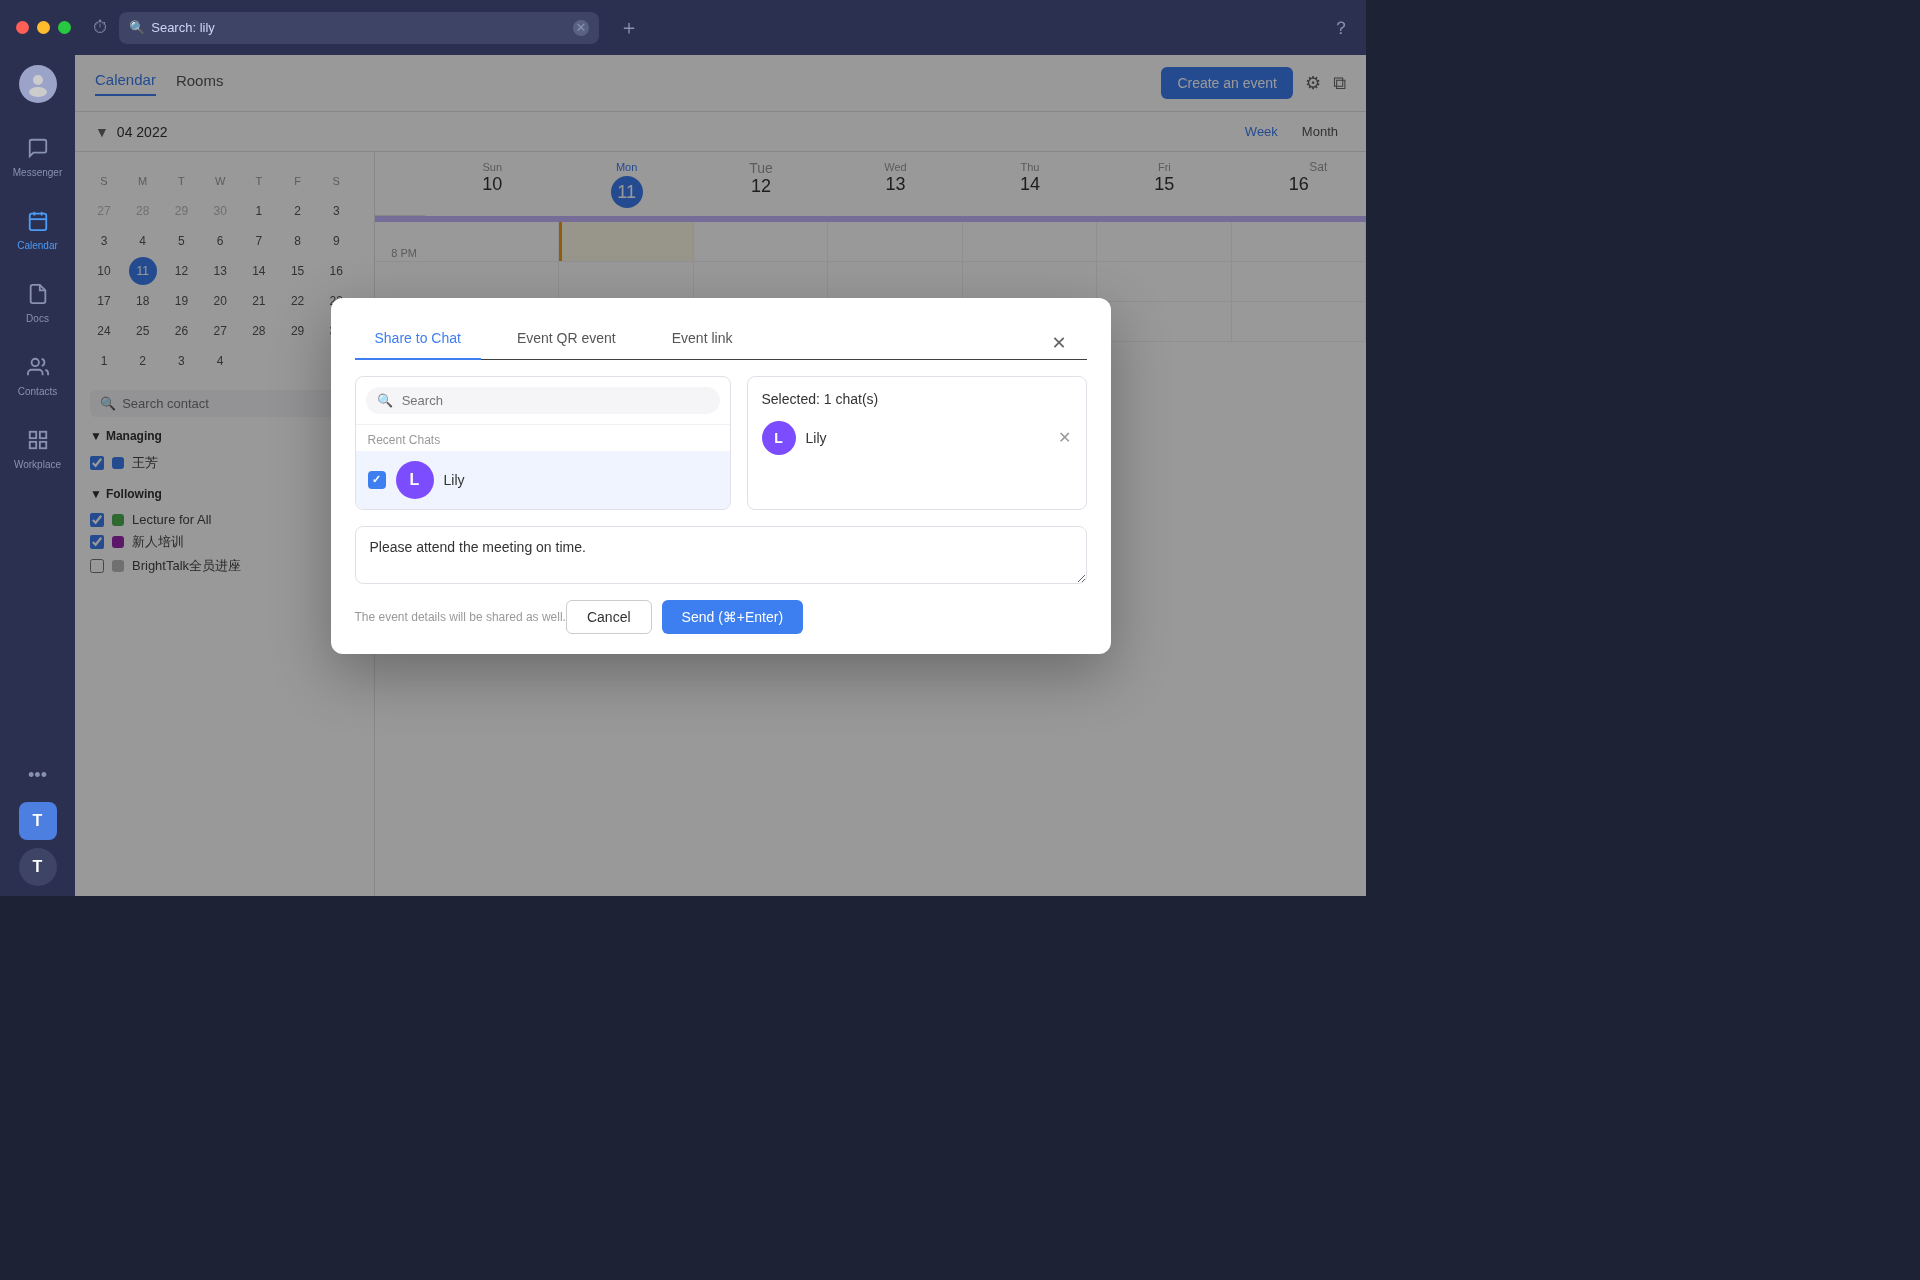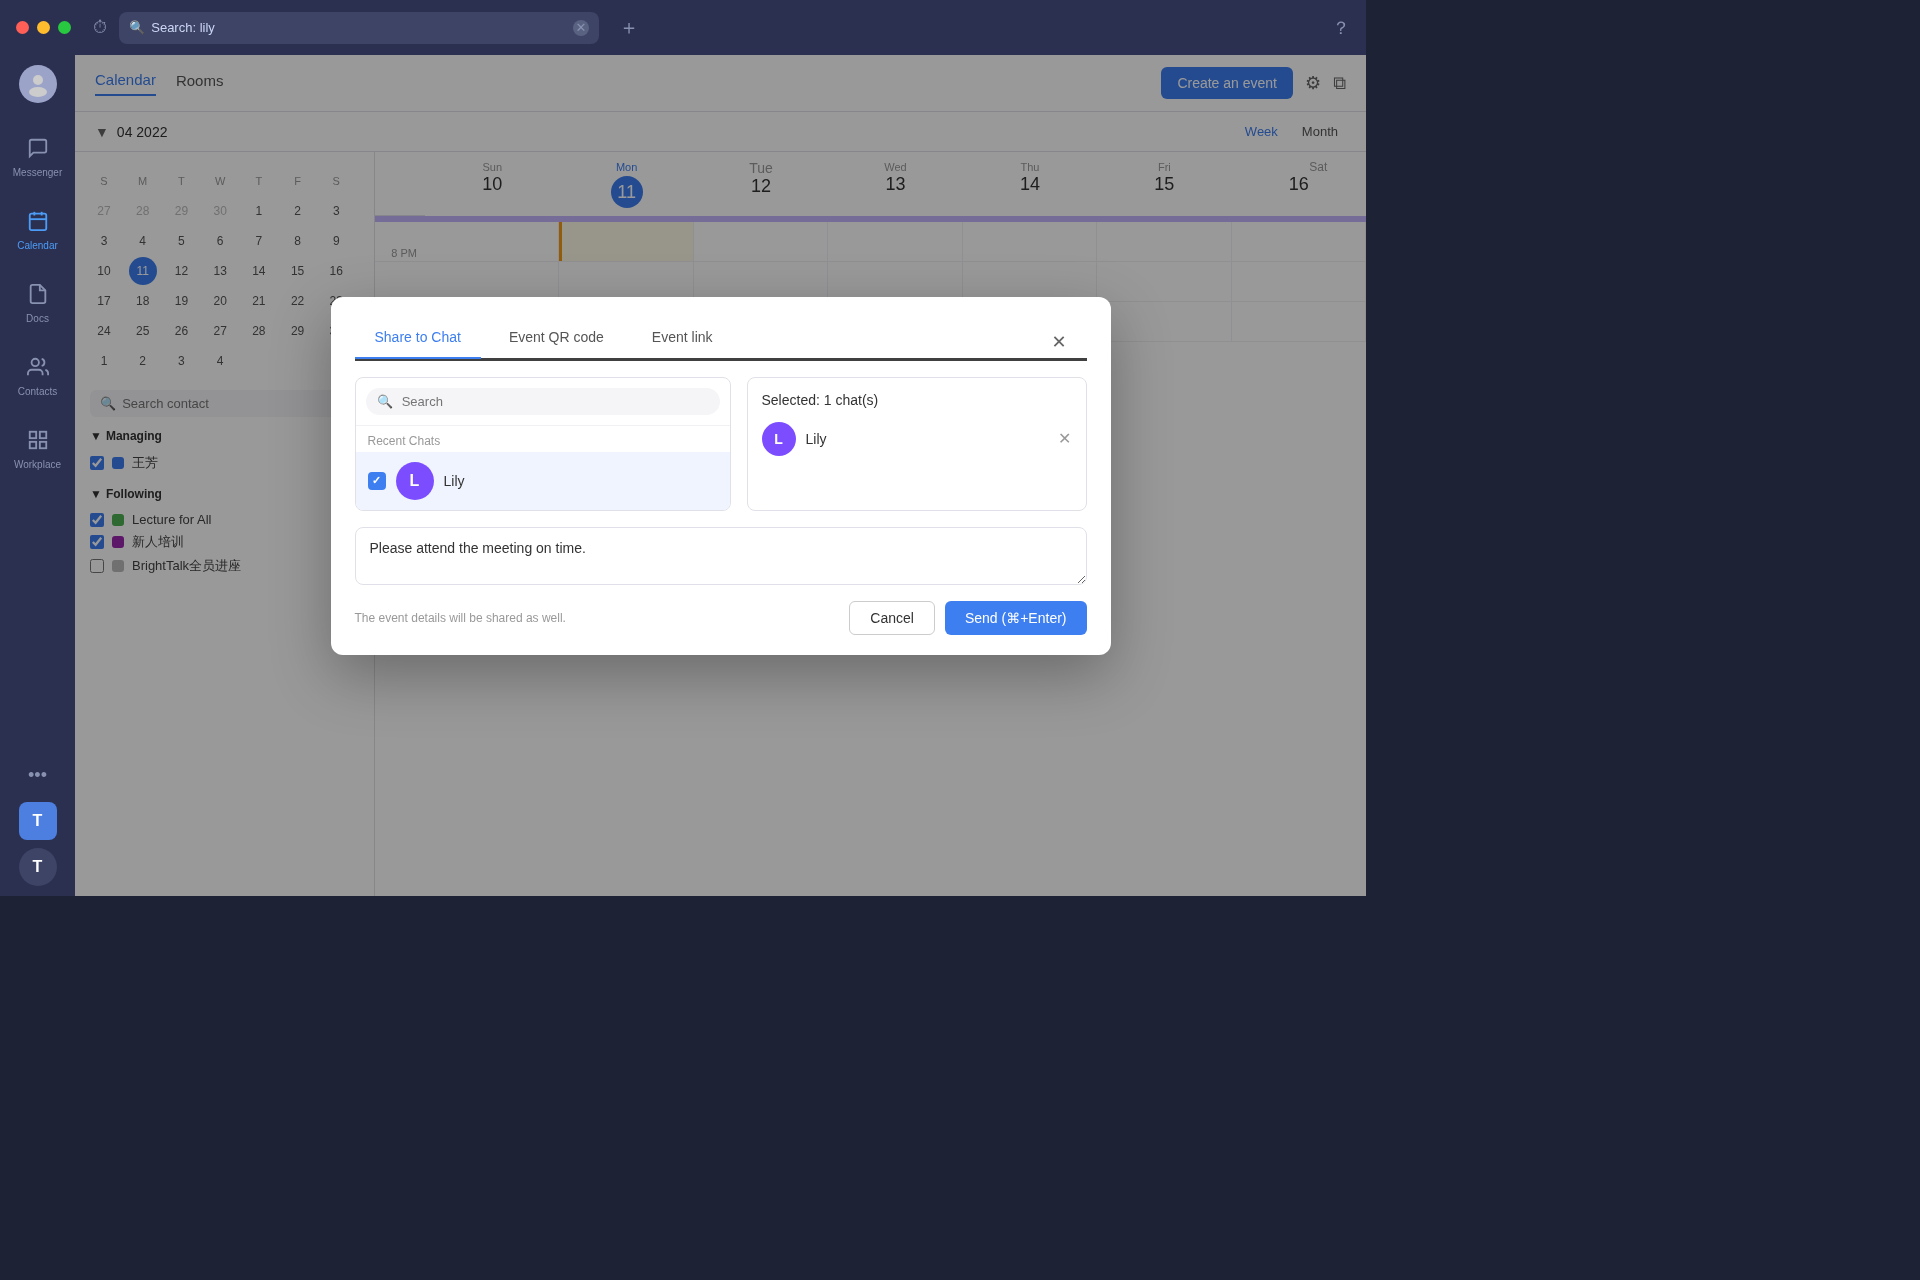--- a/index.html
+++ b/index.html
@@ -378,23 +378,23 @@
       box-shadow: 0 20px 60px rgba(0,0,0,0.3);
       display: flex;
       flex-direction: column;
       overflow: hidden;
     }
     .modal-header {
       padding: 20px 24px 0;
     }
     .modal-tabs {
       display: flex;
-      gap: 8px;
+      gap: 16px;
       margin-bottom: 0;
-      border-bottom: 3px solid #404040;
+      border-bottom: 1px solid #404040;
       text-align: right;
     }
     .modal-tab {
       padding: 12px 20px;
       font-size: 14px;
       color: #555;
       cursor: pointer;
       border-bottom: 2px solid transparent;
       margin-bottom: -1px;
     }
@@ -555,21 +555,21 @@
       padding: 12px 14px;
       font-size: 14px;
       color: #333;
       outline: none;
       margin-bottom: 12px;
       font-family: inherit;
     }
     .modal-actions {
       display: flex;
       align-items: center;
-      justify-content: space-between;
+      justify-content: flex-start;
     }
     .event-note {
       font-size: 12px;
       color: #999;
     }
     .modal-buttons {
       display: flex;
       gap: 10px;
     }
     .cancel-btn {
@@ -916,21 +916,21 @@
       </div>
     </div>
 
     <div class="overlay">
       <div class="modal">
 
         <div class="modal-header">
           <div class="modal-header-wrap">
             <div class="modal-tabs">
               <div class="modal-tab active">Share to Chat</div>
-              <div class="modal-tab">Event QR code</div>
+              <div class="modal-tab">Event QR event</div>
               <div class="modal-tab">Event link</div>
             </div>
             <button class="modal-close">✕</button>
           </div>
         </div>
 
         <div class="modal-body">
 
           <div class="chat-list-panel">
             <div class="chat-search">

